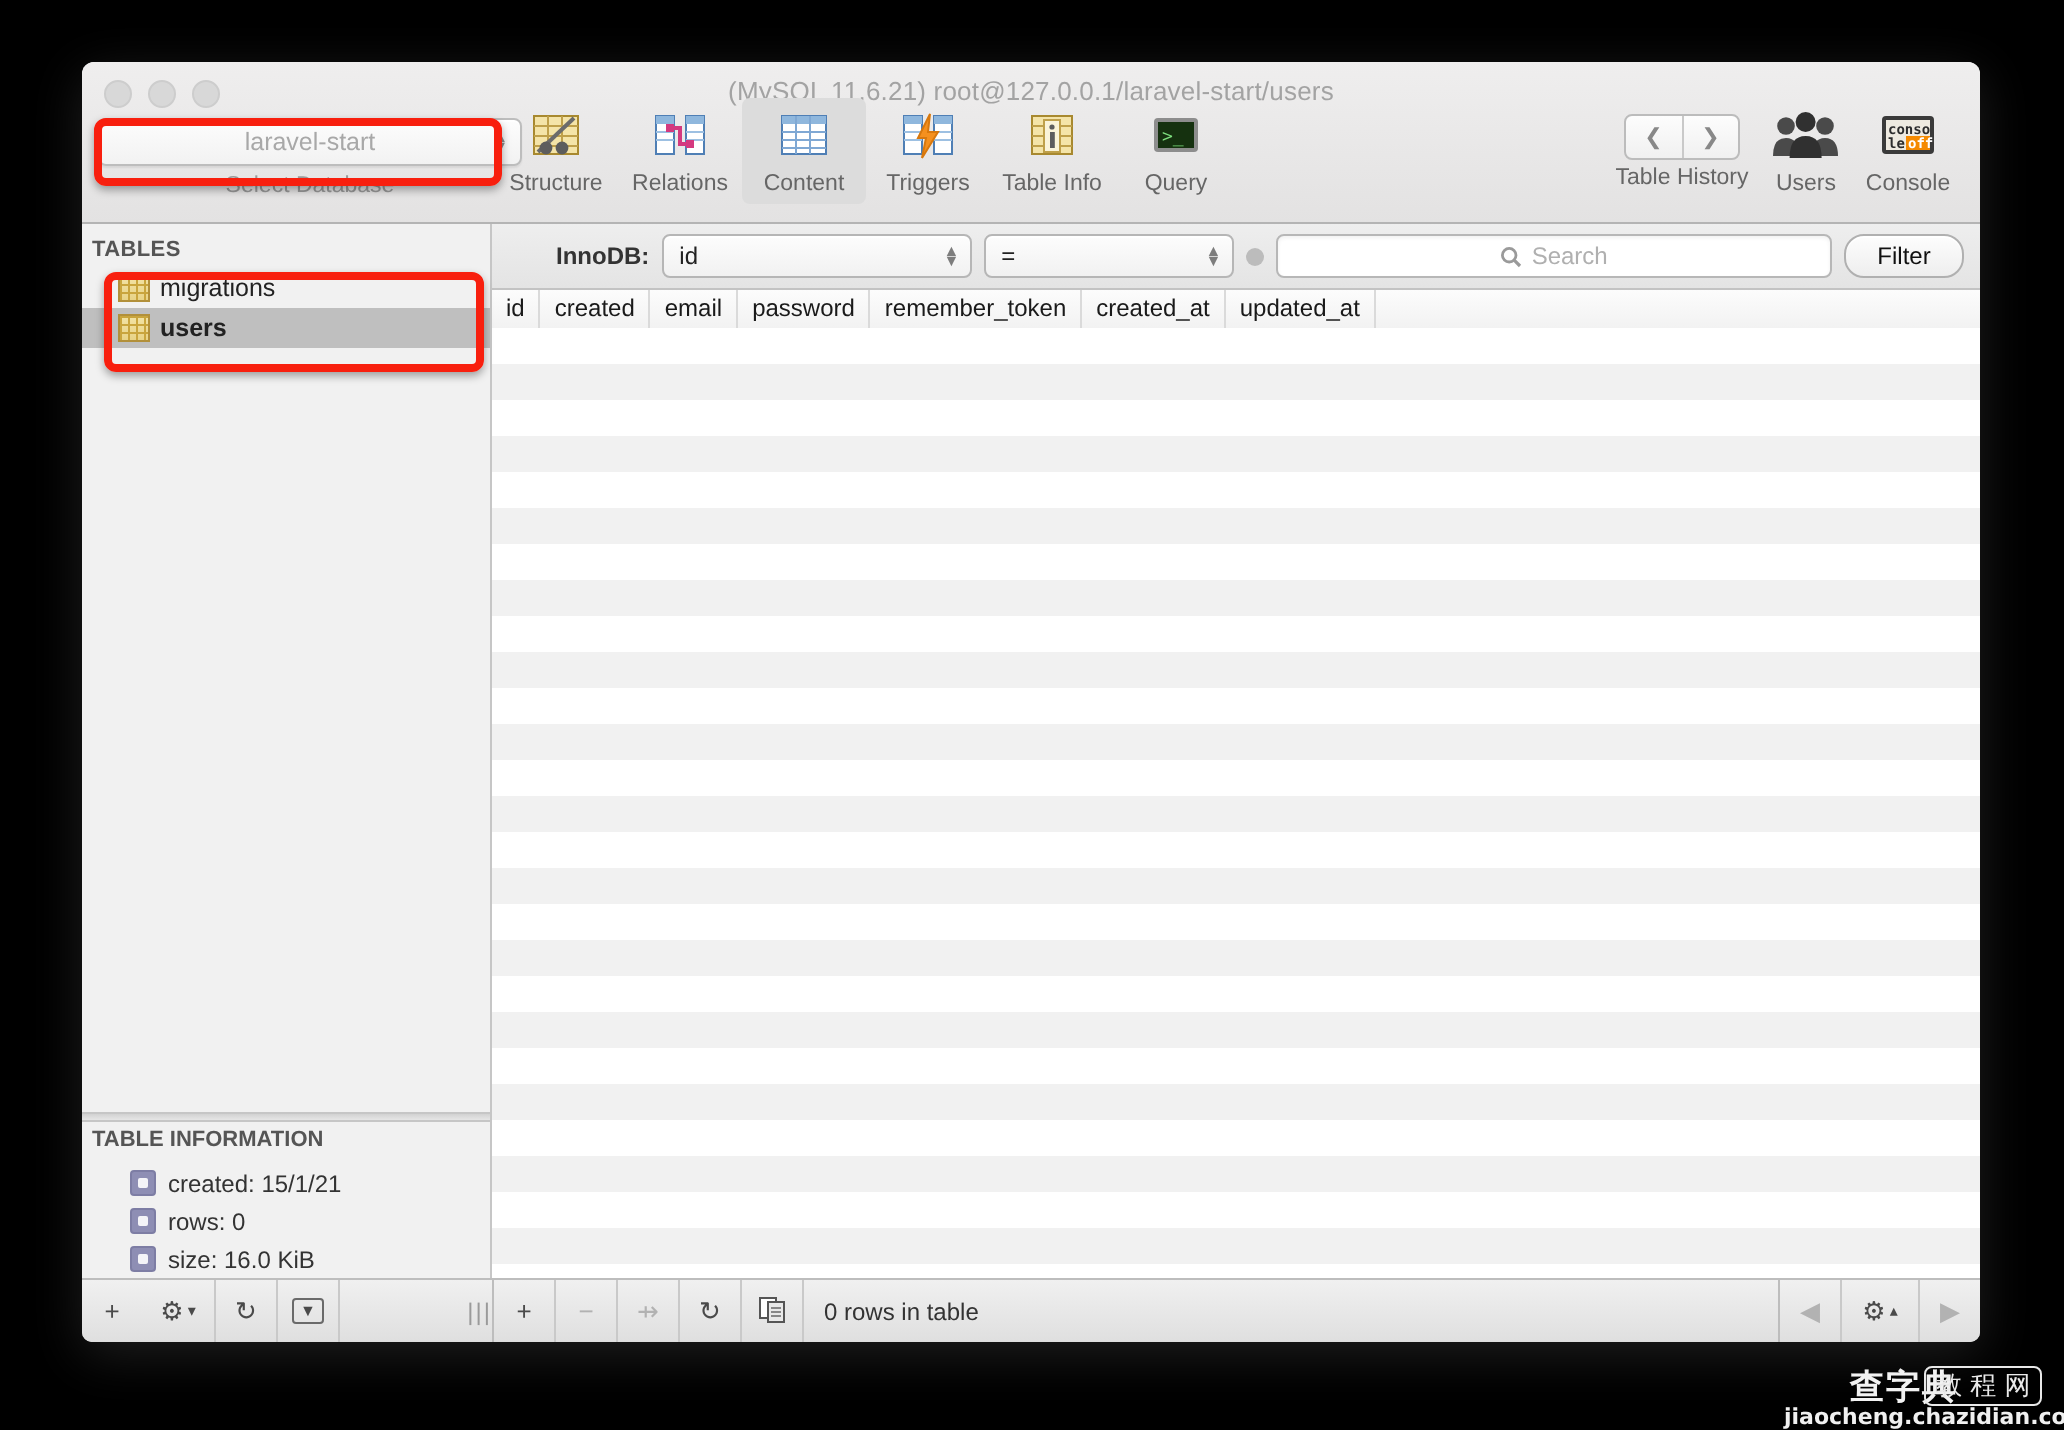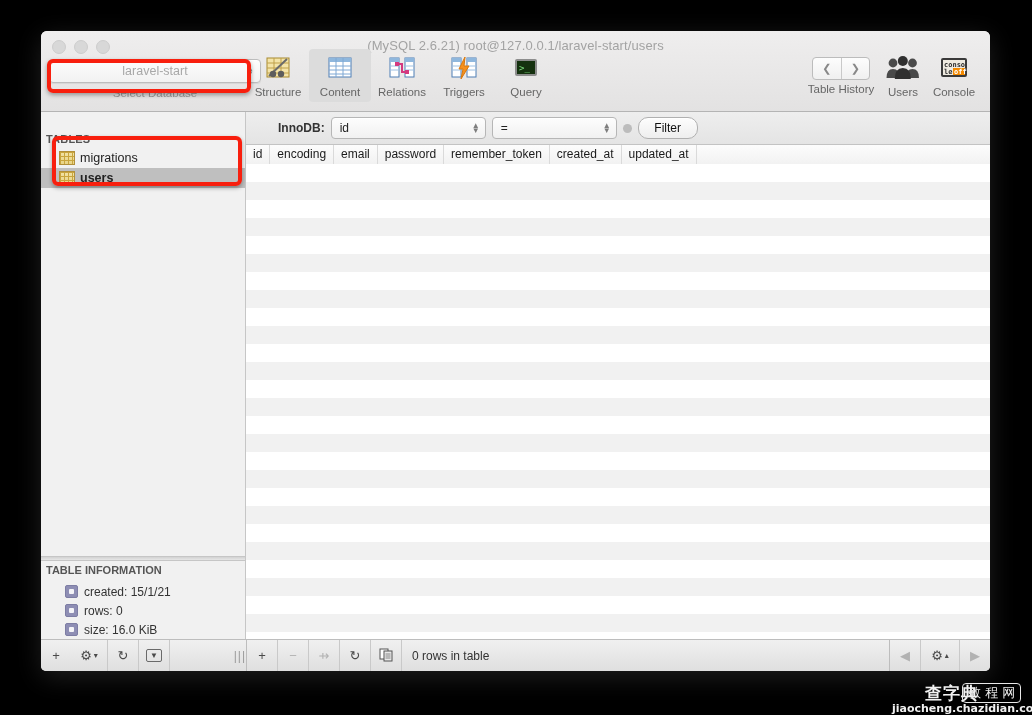--- a/index.html
+++ b/index.html
@@ -176,21 +176,21 @@
 
   
   .sidebar {
     position: absolute;
     left: 0; top: 0; bottom: 0;
     width: 204px;
     background: #f1f1f1;
     border-right: 1px solid #c6c6c6;
   }
   .side-head {
-    padding: 21px 0 3px 5px;
+    padding: 7px 0 3px 5px;
     font-size: 11px;
     font-weight: bold;
     color: #555;
     letter-spacing: 0.2px;
   }
   .tbl-row {
     height: 20px;
     display: flex;
     align-items: center;
     padding-left: 18px;
@@ -425,21 +425,21 @@
   <div class="window">
 
     <div class="toolbar">
 
       <div class="traffic">
         <div class="tl-dot"></div>
         <div class="tl-dot"></div>
         <div class="tl-dot"></div>
       </div>
 
-      <div class="win-title">(MySQL 2.6.21) root@127.0.0.1/laravel-start/users</div>
+      <div class="win-title">(MySQL 11.6.21) root@127.0.0.1/laravel-start/users</div>
 
       <div class="db-select-wrap">
         <div class="db-select">
           <span class="db-select-label">laravel-start</span>
           <span class="db-stepper">
             <span>▲</span>
               <span>▼</span>
           </span>
         </div>
         <div class="db-caption">Select Database</div>
@@ -458,37 +458,20 @@
                 <line x1="2" y1="18" x2="24" y2="18"></line>
                 <line x1="9" y1="3" x2="9" y2="22"></line>
                   <line x1="16" y1="3" x2="16" y2="22"></line>
               </g>
               <path d="M4 21 L22 4" stroke="#6b6b6b" stroke-width="2" fill="none"></path>
               <circle cx="8" cy="19" r="3.2" fill="#5d5d5d"></circle>
               <circle cx="16" cy="19" r="3.2" fill="#5d5d5d"></circle>
             </svg>
           </div>
           <div class="tool-lbl">Structure</div>
-        </div>
-
-        <div class="tool selected">
-          <div class="tool-ico">
-            <svg width="26" height="26" viewBox="0 0 26 26">
-              <rect x="2" y="3" width="22" height="19" fill="#ffffff" stroke="#4f7fb5"></rect>
-              <rect x="2" y="3" width="22" height="4" fill="#8fb7dd"></rect>
-              <g stroke="#7fa8d4" stroke-width="1">
-                <line x1="2" y1="11" x2="24" y2="11"></line>
-                  <line x1="2" y1="15" x2="24" y2="15"></line>
-                <line x1="2" y1="19" x2="24" y2="19"></line>
-                <line x1="9" y1="3" x2="9" y2="22"></line>
-                  <line x1="16" y1="3" x2="16" y2="22"></line>
-              </g>
-            </svg>
-          </div>
-          <div class="tool-lbl">Content</div>
         </div>
 
         <div class="tool">
           <div class="tool-ico">
             <svg width="26" height="26" viewBox="0 0 26 26">
               <rect x="1" y="3" width="9" height="19" fill="#fff" stroke="#4f7fb5"></rect>
               <rect x="1" y="3" width="9" height="4" fill="#8fb7dd"></rect>
               <rect x="16" y="3" width="9" height="19" fill="#fff" stroke="#4f7fb5"></rect>
               <rect x="16" y="3" width="9" height="4" fill="#8fb7dd"></rect>
               <g stroke="#9dc0e2">
@@ -498,39 +481,72 @@
                   <line x1="16" y1="15" x2="25" y2="15"></line>
                 </g>
               <path d="M8 9 L13 9 L13 17 L18 17" stroke="#d4397f" stroke-width="2" fill="none"></path>
               <rect x="6" y="7" width="4" height="4" fill="#d4397f"></rect>
               <rect x="16" y="15" width="4" height="4" fill="#d4397f"></rect>
             </svg>
           </div>
           <div class="tool-lbl">Relations</div>
         </div>
 
+        <div class="tool selected">
+          <div class="tool-ico">
+            <svg width="26" height="26" viewBox="0 0 26 26">
+              <rect x="2" y="3" width="22" height="19" fill="#ffffff" stroke="#4f7fb5"></rect>
+              <rect x="2" y="3" width="22" height="4" fill="#8fb7dd"></rect>
+              <g stroke="#7fa8d4" stroke-width="1">
+                <line x1="2" y1="11" x2="24" y2="11"></line>
+                  <line x1="2" y1="15" x2="24" y2="15"></line>
+                <line x1="2" y1="19" x2="24" y2="19"></line>
+                <line x1="9" y1="3" x2="9" y2="22"></line>
+                  <line x1="16" y1="3" x2="16" y2="22"></line>
+              </g>
+            </svg>
+          </div>
+          <div class="tool-lbl">Content</div>
+        </div>
+
         <div class="tool">
           <div class="tool-ico">
             <svg width="26" height="26" viewBox="0 0 26 26">
               <rect x="1" y="3" width="9" height="19" fill="#fff" stroke="#4f7fb5"></rect>
               <rect x="1" y="3" width="9" height="4" fill="#8fb7dd"></rect>
               <rect x="16" y="3" width="9" height="19" fill="#fff" stroke="#4f7fb5"></rect>
               <rect x="16" y="3" width="9" height="4" fill="#8fb7dd"></rect>
               <g stroke="#9dc0e2">
                   <line x1="1" y1="11" x2="10" y2="11"></line>
                   <line x1="1" y1="15" x2="10" y2="15"></line>
                   <line x1="16" y1="11" x2="25" y2="11"></line>
                   <line x1="16" y1="15" x2="25" y2="15"></line>
                 </g>
               <path d="M14 2 L8 14 L12 14 L10 24 L18 11 L13 11 Z" fill="#f5901e" stroke="#d8780d"></path>
             </svg>
           </div>
           <div class="tool-lbl">Triggers</div>
         </div>
 
+        <div class="tool">
+          <div class="tool-ico">
+            <svg width="26" height="26" viewBox="0 0 26 26">
+              <rect x="3" y="3" width="20" height="19" fill="#f4e4a8" stroke="#a8892f"></rect>
+              <g stroke="#bfa04a">
+                  <line x1="3" y1="8" x2="23" y2="8"></line>
+                  <line x1="3" y1="13" x2="23" y2="13"></line>
+                  <line x1="3" y1="18" x2="23" y2="18"></line>
+                </g>
+              <rect x="9" y="5" width="8" height="16" fill="#faf3d8" stroke="#bfa04a"></rect>
+              <circle cx="13" cy="8.5" r="1.3" fill="#5d5d5d"></circle>
+              <rect x="12" y="11" width="2.4" height="8" fill="#5d5d5d"></rect>
+            </svg>
+          </div>
+          <div class="tool-lbl">Table Info</div>
+        </div>
 
         <div class="tool">
           <div class="tool-ico">
             <svg width="26" height="26" viewBox="0 0 26 26">
               <rect x="2" y="4" width="22" height="17" rx="2" fill="#8d8d8d"></rect>
               <rect x="4" y="6" width="18" height="13" fill="#15310f"></rect>
               <text x="6" y="16" font-size="9" fill="#7ee07e" font-family="monospace">&gt;_</text>
             </svg>
           </div>
           <div class="tool-lbl">Query</div>
@@ -626,26 +642,33 @@
               </span>
           </div>
           <div class="pop op">
             <span>=</span>
             <span class="stepper">
                 <span>▲</span>
                 <span>▼</span>
               </span>
           </div>
           <div class="dotbtn"></div>
+          <div class="search-field">
+            <svg width="11" height="11" viewBox="0 0 11 11">
+              <circle cx="4.6" cy="4.6" r="3.4" fill="none" stroke="#9a9a9a" stroke-width="1.4"></circle>
+              <line x1="7.2" y1="7.2" x2="10" y2="10" stroke="#9a9a9a" stroke-width="1.6"></line>
+            </svg>
+            <span class="search-ph">Search</span>
+          </div>
           <div class="filter-btn">Filter</div>
         </div>
 
         <div class="col-head">
           <div class="col-cell">id</div>
-          <div class="col-cell">encoding</div>
+          <div class="col-cell">created</div>
           <div class="col-cell">email</div>
           <div class="col-cell">password</div>
           <div class="col-cell">remember_token</div>
           <div class="col-cell">created_at</div>
           <div class="col-cell">updated_at</div>
         </div>
 
         <div class="grid">
           <div class="grid-row"></div>
           <div class="grid-row alt"></div>

